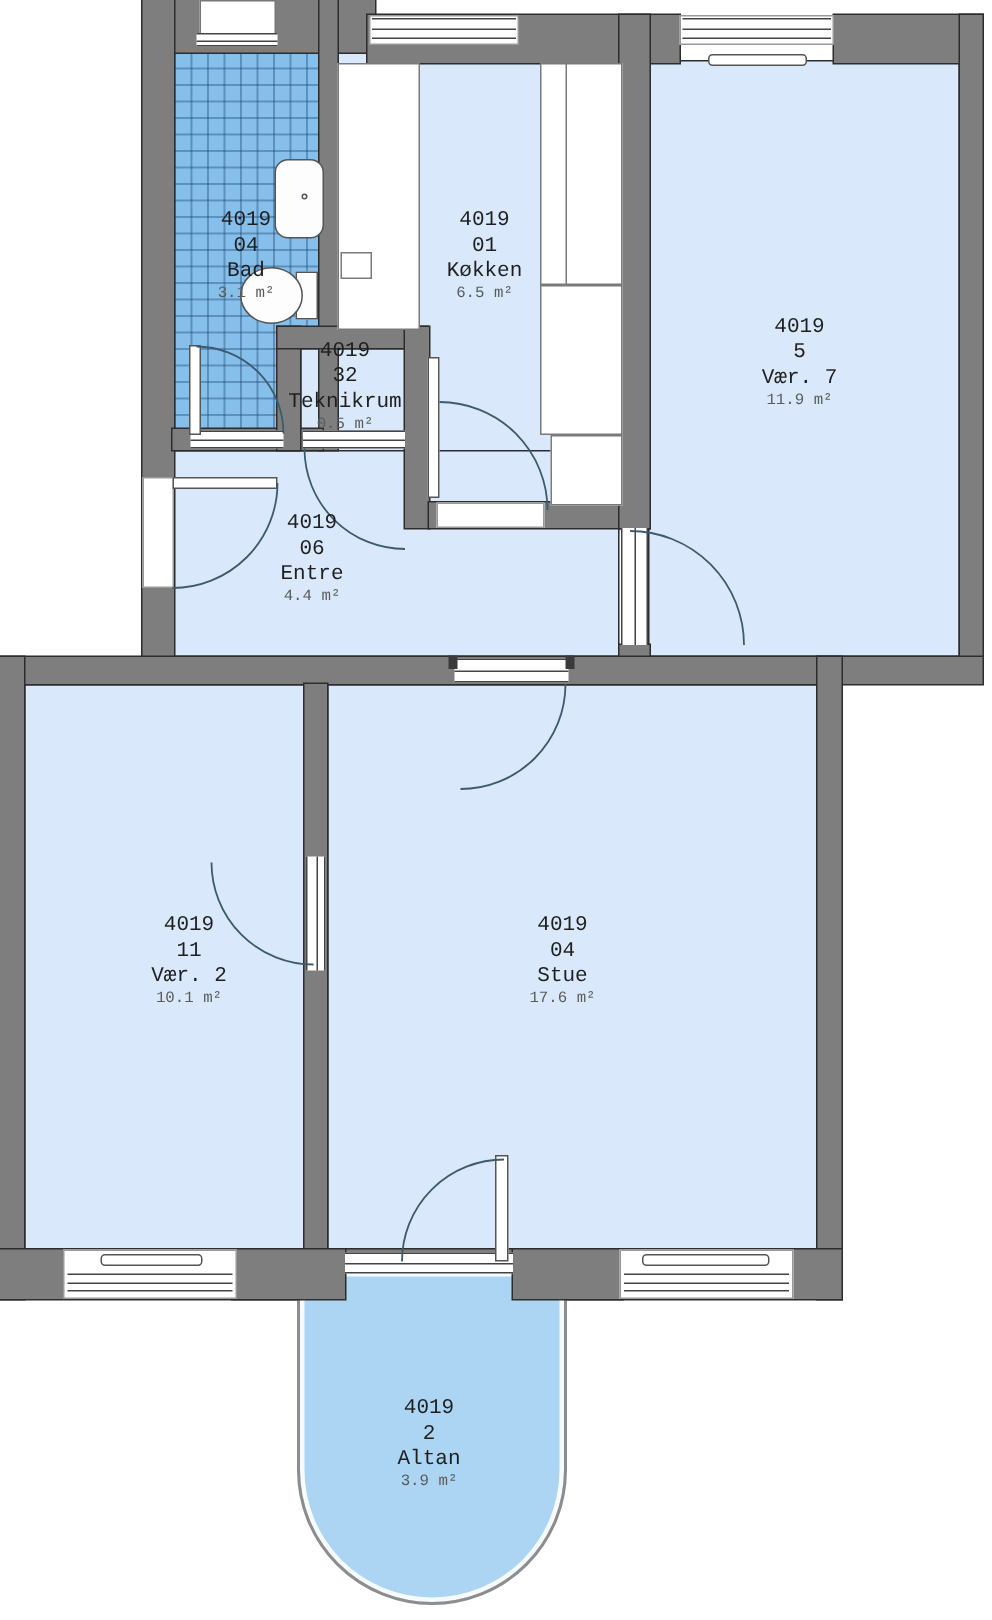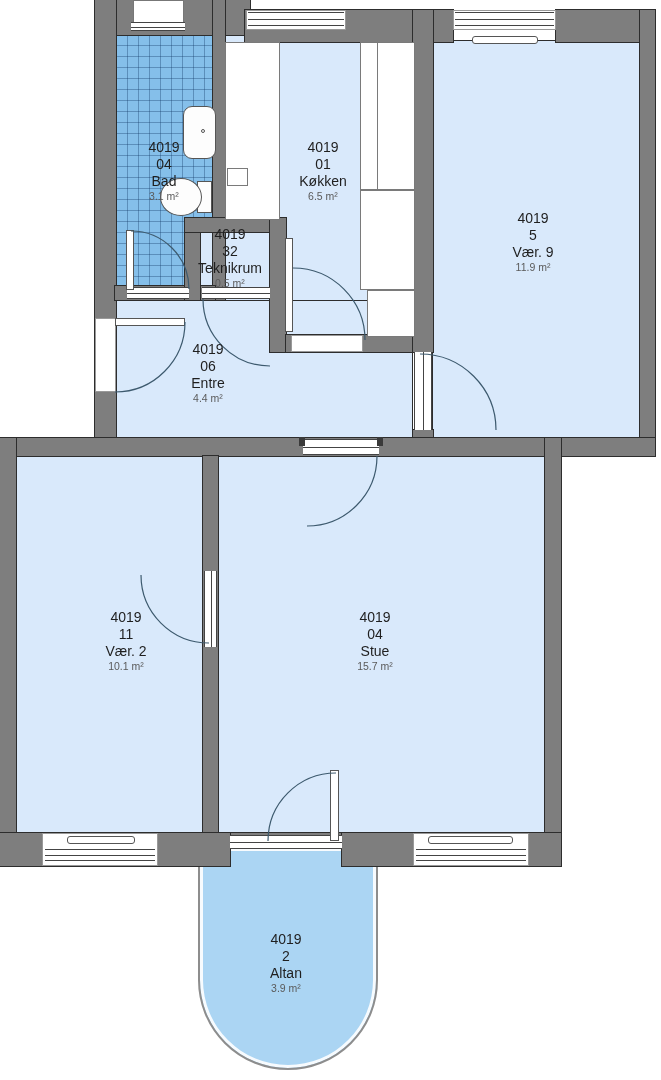--- a/index.html
+++ b/index.html
@@ -1,17 +1,17 @@
 <!DOCTYPE html>
 <html><head>
 <meta charset="utf-8">
 <style>
   html,body{margin:0;padding:0;background:#fff;}
   #plan{position:relative;width:661px;height:1080px;background:#fff;overflow:hidden;
-        font-family:Liberation Sans, sans-serif;}
+        font-family:Liberation Mono, monospace;}
   .room{position:absolute;background:#d9e9fb;border:1px solid #2d2d2d;box-sizing:border-box;}
   .tiles{background-color:#85bfea;
     background-image:linear-gradient(rgba(25,65,110,.38) 1px,transparent 1px),
                      linear-gradient(90deg,rgba(25,65,110,.38) 1px,transparent 1px);
     background-size:11px 11px;}
   .wall{position:absolute;background:#7e7e7e;box-shadow:0 0 0 1px #2d2d2d;}
   .opening{position:absolute;background:#fff;border:1px solid #999;box-sizing:border-box;z-index:12;}
   .wing{position:absolute;background:#fff;border-top:1px solid #444;border-bottom:1px solid #444;box-sizing:border-box;z-index:13;}
   .wing::after{content:"";position:absolute;left:0;right:0;top:50%;height:1px;background:#444;}
   .wingv{position:absolute;background:#fff;border-left:1px solid #444;border-right:1px solid #444;box-sizing:border-box;z-index:13;}
@@ -135,40 +135,40 @@
   </div>
   <div class="lbl" style="left:175px;top:226px;width:110px;">
     <div>4019</div>
     <div>32</div>
     <div>Teknikrum</div>
     <div class="area">0.5 m²</div>
   </div>
   <div class="lbl" style="left:483px;top:210px;width:100px;">
     <div>4019</div>
     <div>5</div>
-    <div>Vær. 9</div>
+    <div>Vær. 7</div>
     <div class="area">11.9 m²</div>
   </div>
   <div class="lbl" style="left:158px;top:341px;width:100px;">
     <div>4019</div>
     <div>06</div>
     <div>Entre</div>
     <div class="area">4.4 m²</div>
   </div>
   <div class="lbl" style="left:76px;top:609px;width:100px;">
     <div>4019</div>
     <div>11</div>
     <div>Vær. 2</div>
     <div class="area">10.1 m²</div>
   </div>
   <div class="lbl" style="left:325px;top:609px;width:100px;">
     <div>4019</div>
     <div>04</div>
     <div>Stue</div>
-    <div class="area">15.7 m²</div>
+    <div class="area">17.6 m²</div>
   </div>
   <div class="lbl" style="left:236px;top:931px;width:100px;">
     <div>4019</div>
     <div>2</div>
     <div>Altan</div>
     <div class="area">3.9 m²</div>
   </div>
 
 </div>
 

